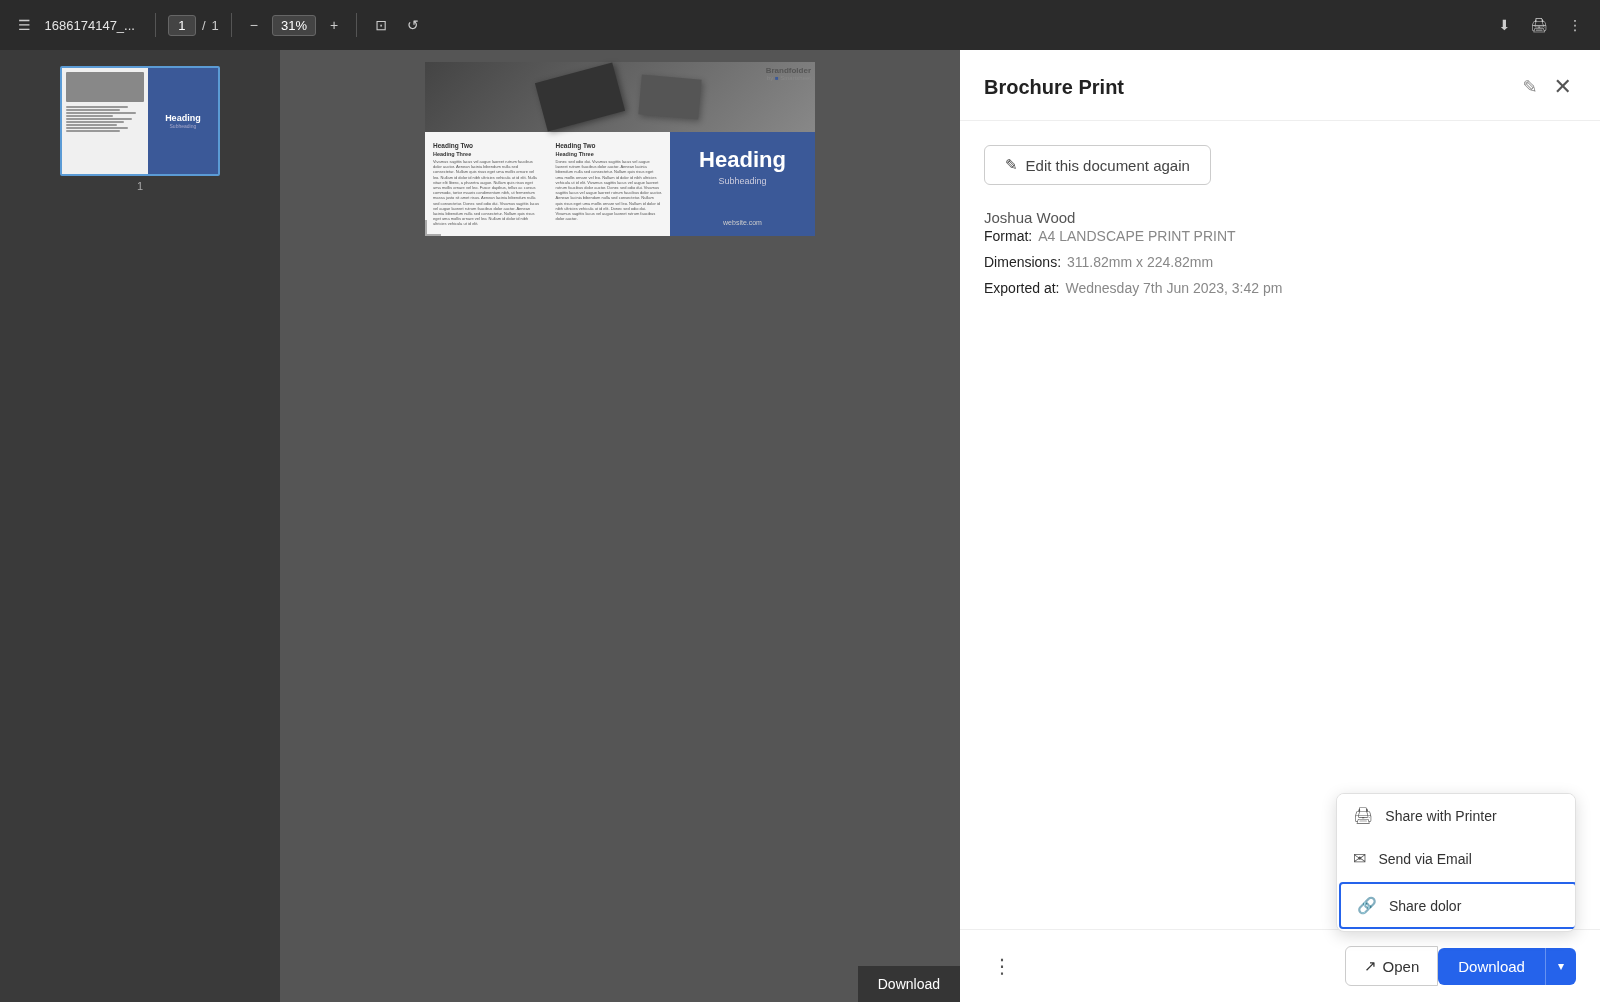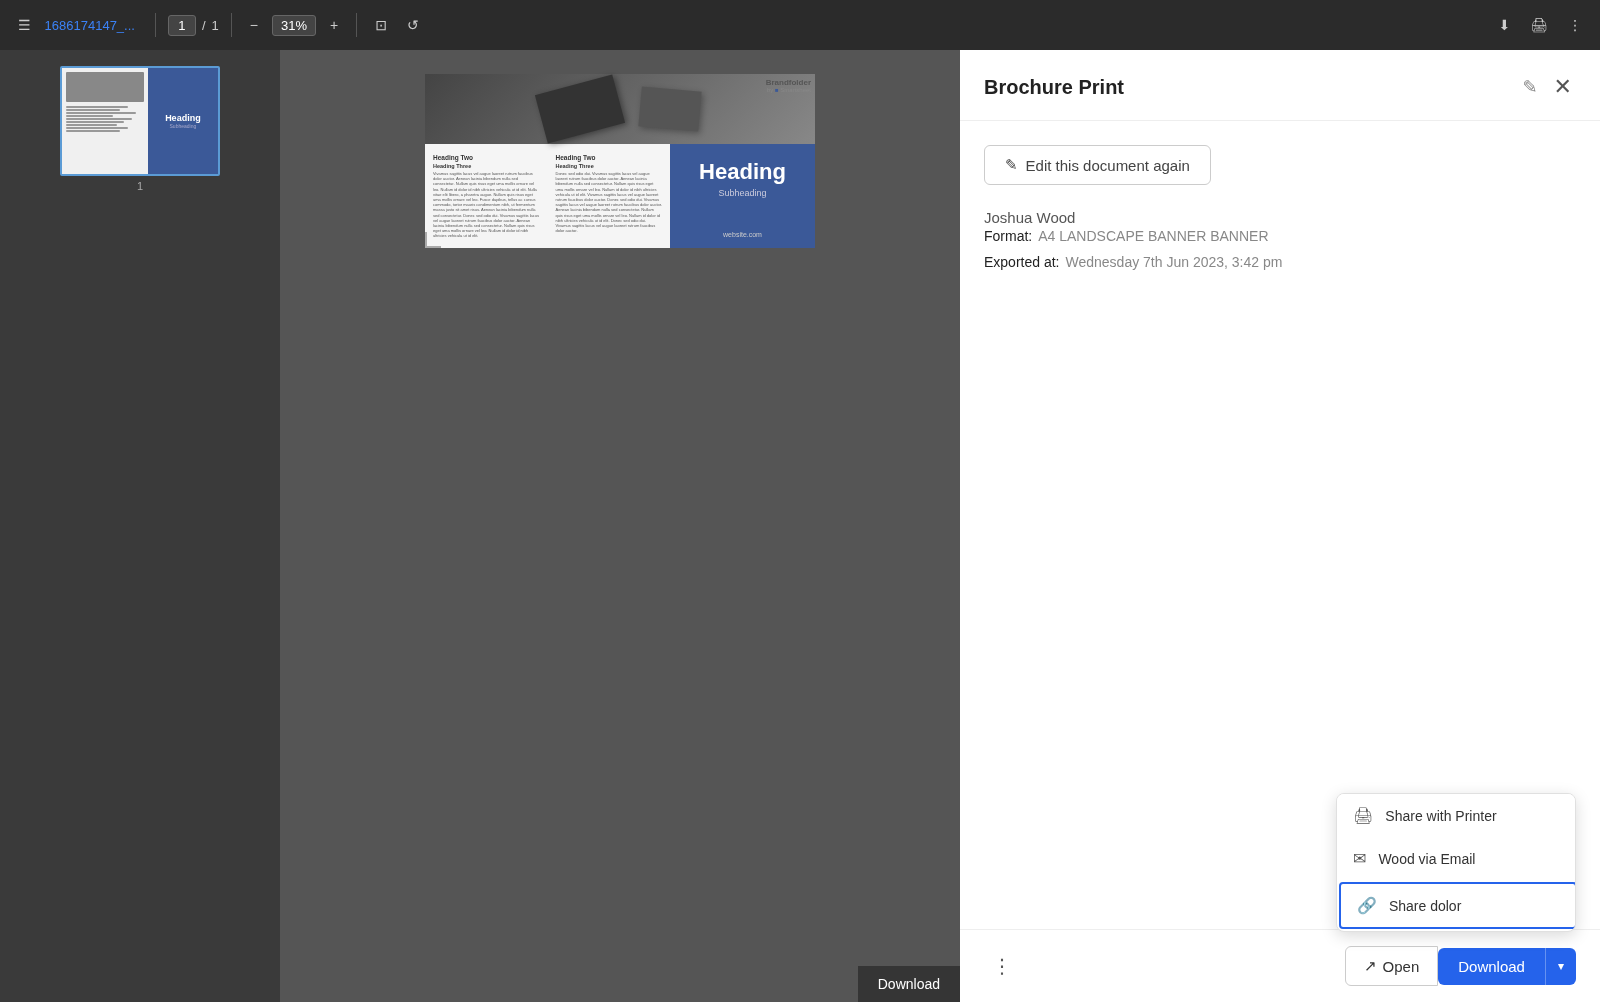--- a/index.html
+++ b/index.html
@@ -22,21 +22,21 @@
       color: #ccc;
       cursor: pointer;
       padding: 4px 6px;
       border-radius: 4px;
       font-size: 14px;
       display: flex;
       align-items: center;
       justify-content: center;
     }
     .toolbar-filename {
-      color: #3b82f6;
+      color: #e5e5e5;
       font-size: 13px;
       margin-right: 8px;
       white-space: nowrap;
     }
     .toolbar-page-nav {
       display: flex;
       align-items: center;
       gap: 6px;
       color: #ccc;
       font-size: 13px;
@@ -145,21 +145,21 @@
     .thumb-text-lines { display: flex; flex-direction: column; gap: 1px; }
     .thumb-text-line { height: 2px; background: #999; border-radius: 1px; }
     .thumb-page-num { color: #aaa; font-size: 11px; }
 
     
     .doc-canvas {
       flex: 1;
       overflow: auto;
       display: flex;
       justify-content: center;
-      padding: 24px;
+      padding: 12px;
       background: #555;
     }
 
     
     .info-panel {
       width: 640px;
       background: #fff;
       display: flex;
       flex-direction: column;
       flex-shrink: 0;
@@ -446,37 +446,41 @@
       <button class="edit-doc-btn">
         <span>✎</span>
         <span>Edit this document again</span>
       </button>
 
       <div class="info-author">Joshua Wood</div>
 
       <div class="info-meta">
         <div class="info-meta-row">
           <span class="info-meta-label">Format:</span>
-          <span class="info-meta-value">A4 LANDSCAPE BANNER BANNER</span>
+          <span class="info-meta-value">A4 LANDSCAPE PRINT PRINT</span>
+        </div>
+        <div class="info-meta-row">
+          <span class="info-meta-label">Dimensions:</span>
+          <span class="info-meta-value">311.82mm x 224.82mm</span>
         </div>
         <div class="info-meta-row">
           <span class="info-meta-label">Exported at:</span>
           <span class="info-meta-value">Wednesday 7th Jun 2023, 3:42 pm</span>
         </div>
       </div>
     </div>
 
     <div class="share-dropdown">
       <button class="share-dropdown-item">
         <span class="share-icon">🖨</span>
         <span>Share with Printer</span>
       </button>
       <button class="share-dropdown-item">
         <span class="share-icon">✉</span>
-        <span>Wood via Email</span>
+        <span>Send via Email</span>
       </button>
       <button class="share-dropdown-item" style="border: 2px solid #2563eb; border-radius: 4px; margin: 2px;">
         <span class="share-icon">🔗</span>
         <span>Share dolor</span>
       </button>
     </div>
 
     <div class="info-footer">
       <button class="footer-more-btn">
         <span>⋮</span>

